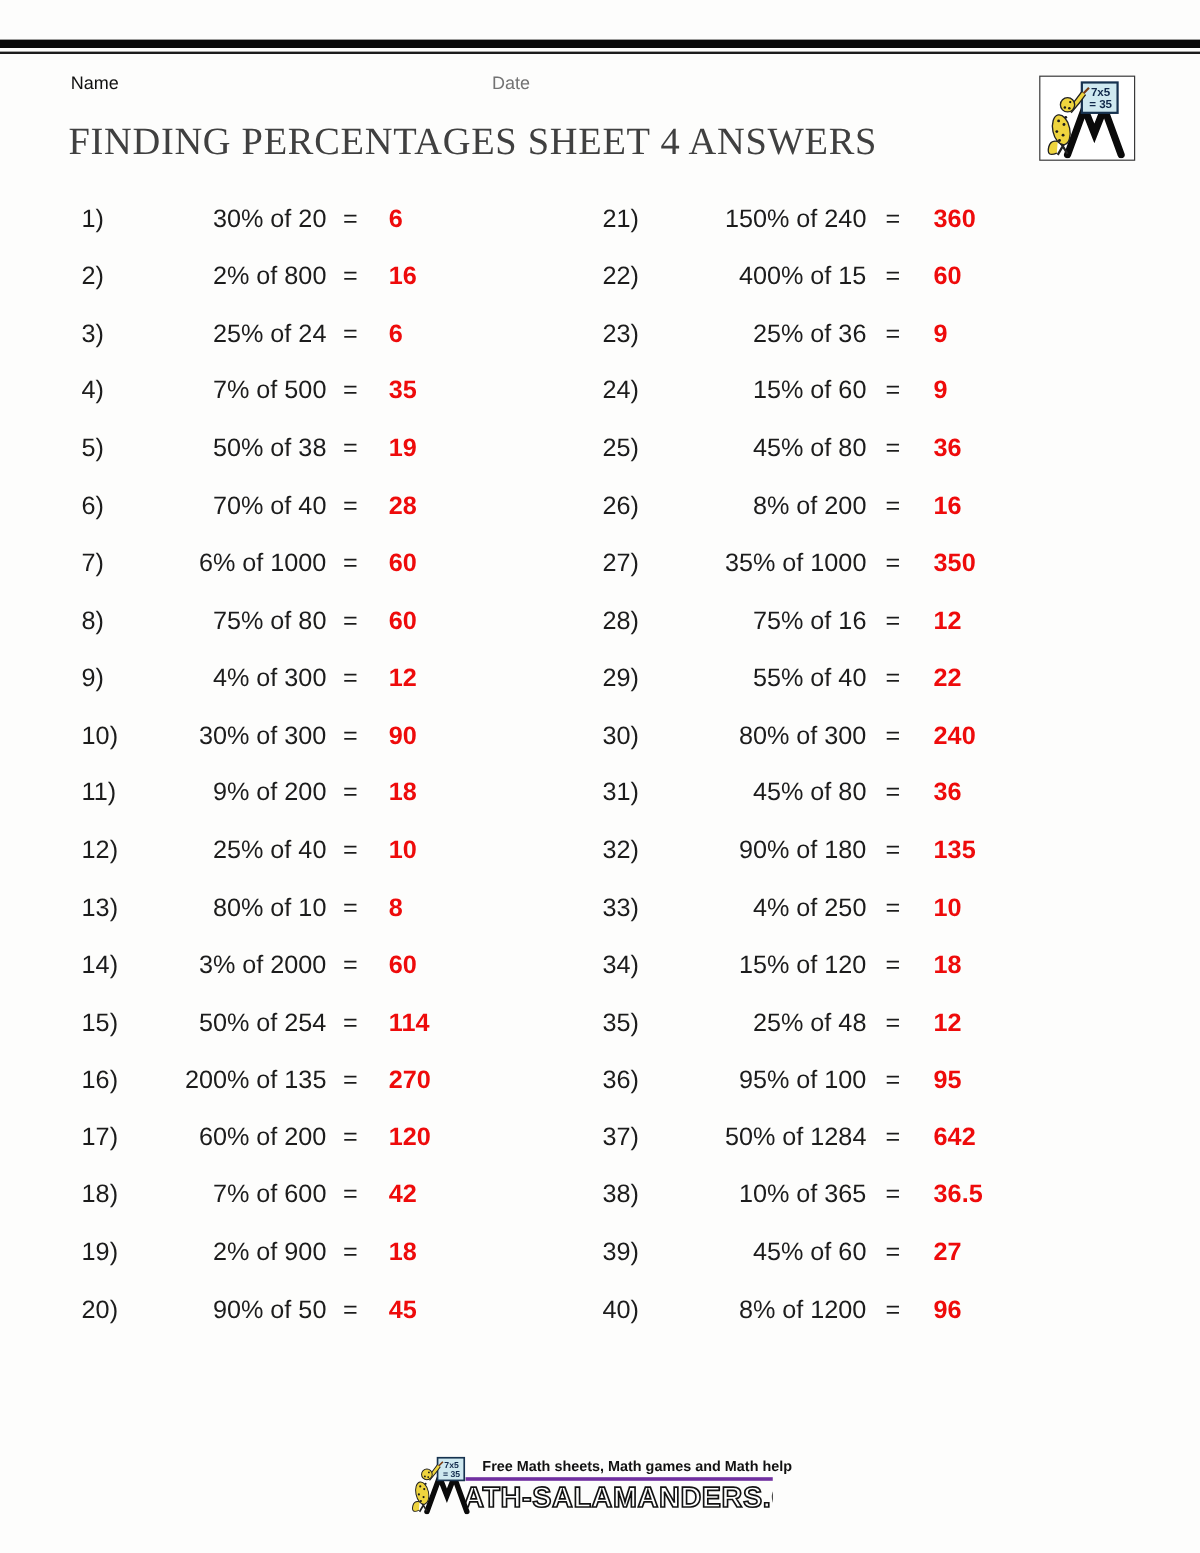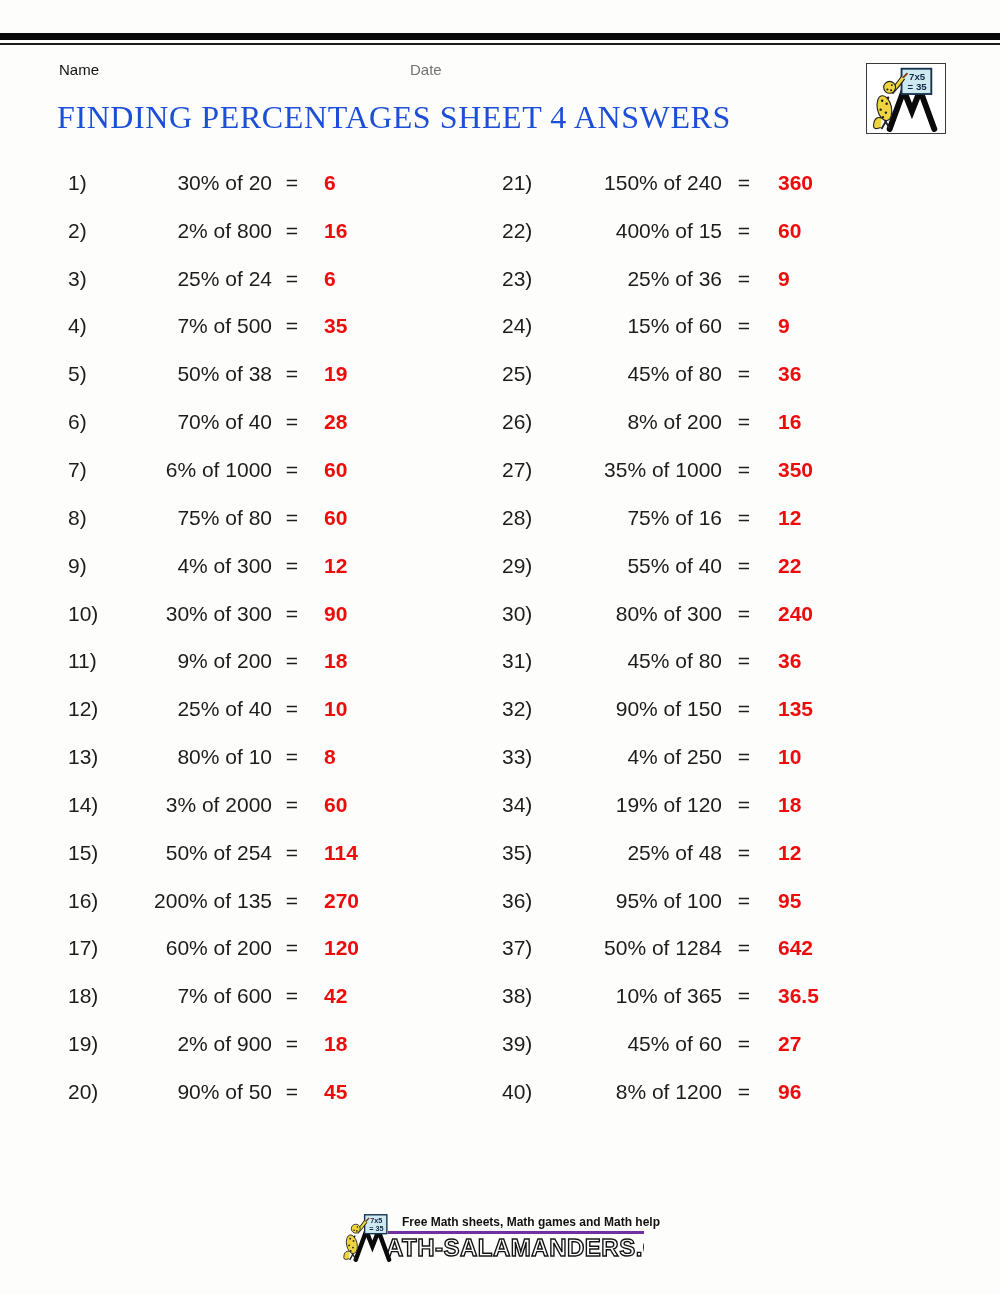--- a/index.html
+++ b/index.html
@@ -11,21 +11,21 @@
   .rule-thin{position:absolute;left:0;top:43px;width:100%;height:2px;background:#1c1c1c;}
   .name-label{position:absolute;left:59px;top:61px;font-size:15px;color:#111;}
   .date-label{position:absolute;left:410px;top:61px;font-size:15px;color:#737373;}
   .logo-box{
     position:absolute;left:866px;top:63px;width:78px;height:69px;
     background:#fff;border:1px solid #3a3a3a;display:flex;align-items:center;justify-content:center;
   }
   .page-title{
     position:absolute;left:57px;top:99px;
     font-family:"Liberation Serif",serif;font-weight:500;
-    font-size:32px;letter-spacing:0.6px;color:#1d4ed8;white-space:nowrap;
+    font-size:32px;letter-spacing:0.6px;color:#404040;white-space:nowrap;
   }
   .problems{position:absolute;top:159px;}
   .problems.left{left:68px;width:420px;}
   .problems.right{left:502px;width:440px;}
   .row{display:grid;align-items:center;height:47.85px;font-size:21px;}
   .problems.left  .row{grid-template-columns:56px 148px 40px auto;}
   .problems.right .row{grid-template-columns:56px 164px 44px auto;}
   .pnum{text-align:left;}
   .pq{text-align:right;white-space:nowrap;}
   .peq{text-align:center;}
@@ -275,33 +275,33 @@
         <span class="pans">240</span>
       </div>
       <div class="row">
         <span class="pnum">31)</span>
         <span class="pq">45% of 80</span>
         <span class="peq">=</span>
         <span class="pans">36</span>
       </div>
       <div class="row">
         <span class="pnum">32)</span>
-        <span class="pq">90% of 150</span>
+        <span class="pq">90% of 180</span>
         <span class="peq">=</span>
         <span class="pans">135</span>
       </div>
       <div class="row">
         <span class="pnum">33)</span>
         <span class="pq">4% of 250</span>
         <span class="peq">=</span>
         <span class="pans">10</span>
       </div>
       <div class="row">
         <span class="pnum">34)</span>
-        <span class="pq">19% of 120</span>
+        <span class="pq">15% of 120</span>
         <span class="peq">=</span>
         <span class="pans">18</span>
       </div>
       <div class="row">
         <span class="pnum">35)</span>
         <span class="pq">25% of 48</span>
         <span class="peq">=</span>
         <span class="pans">12</span>
       </div>
       <div class="row">

